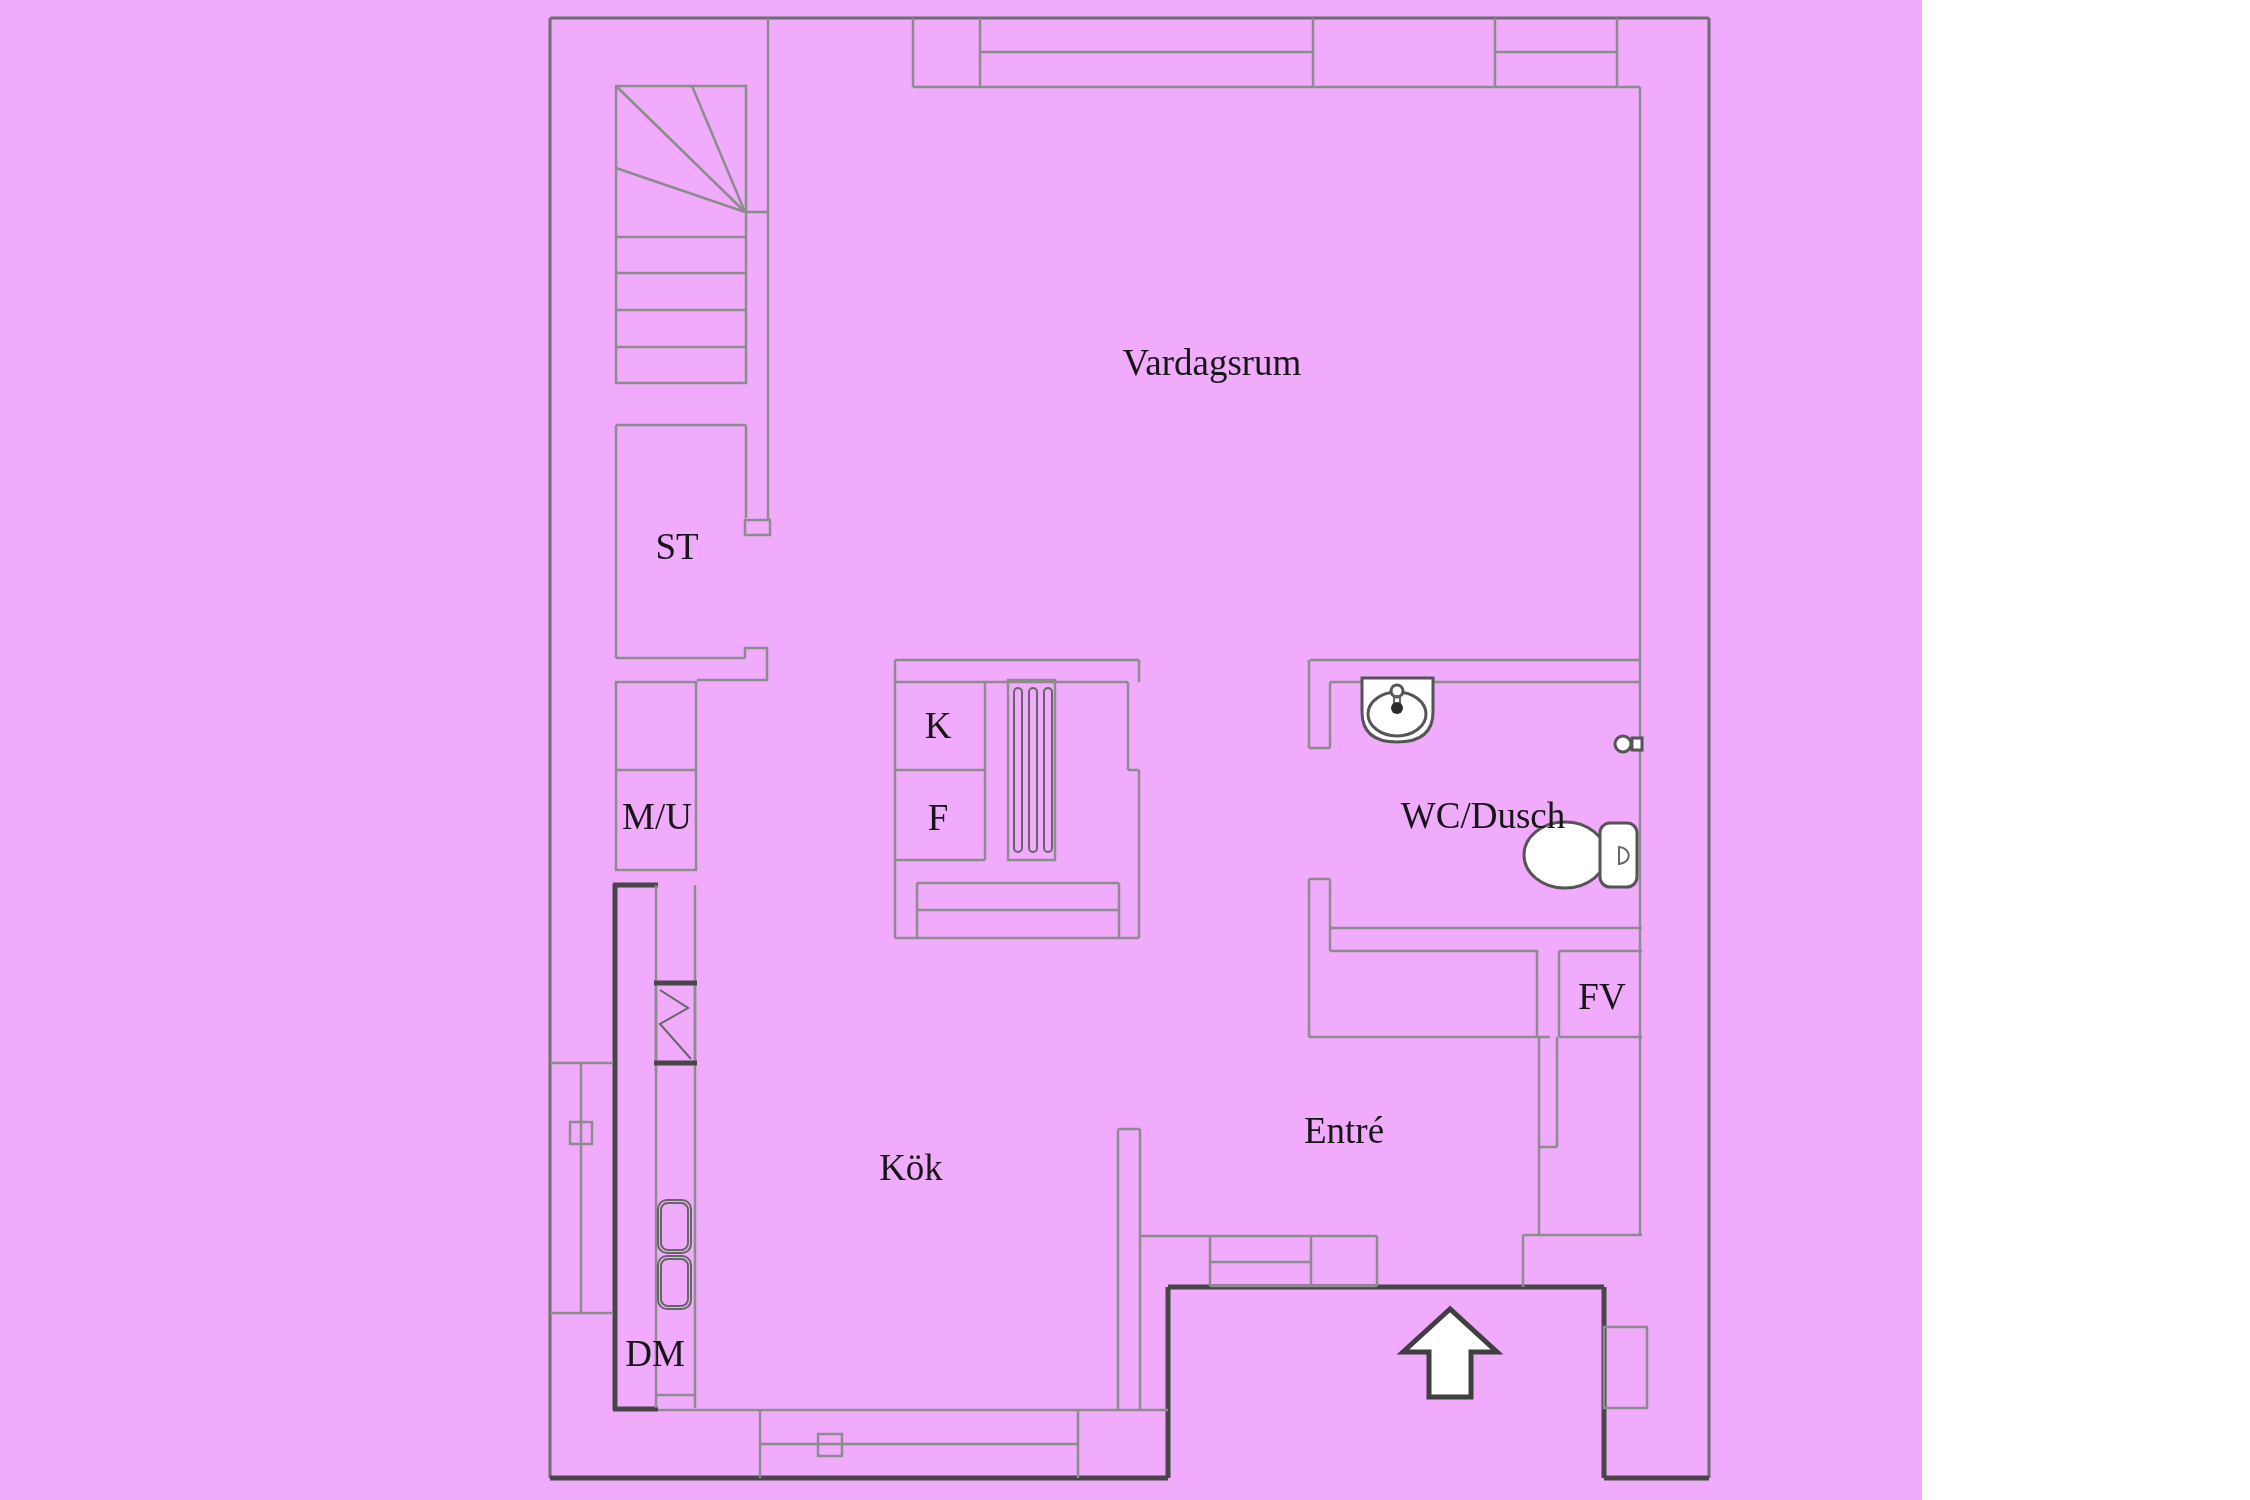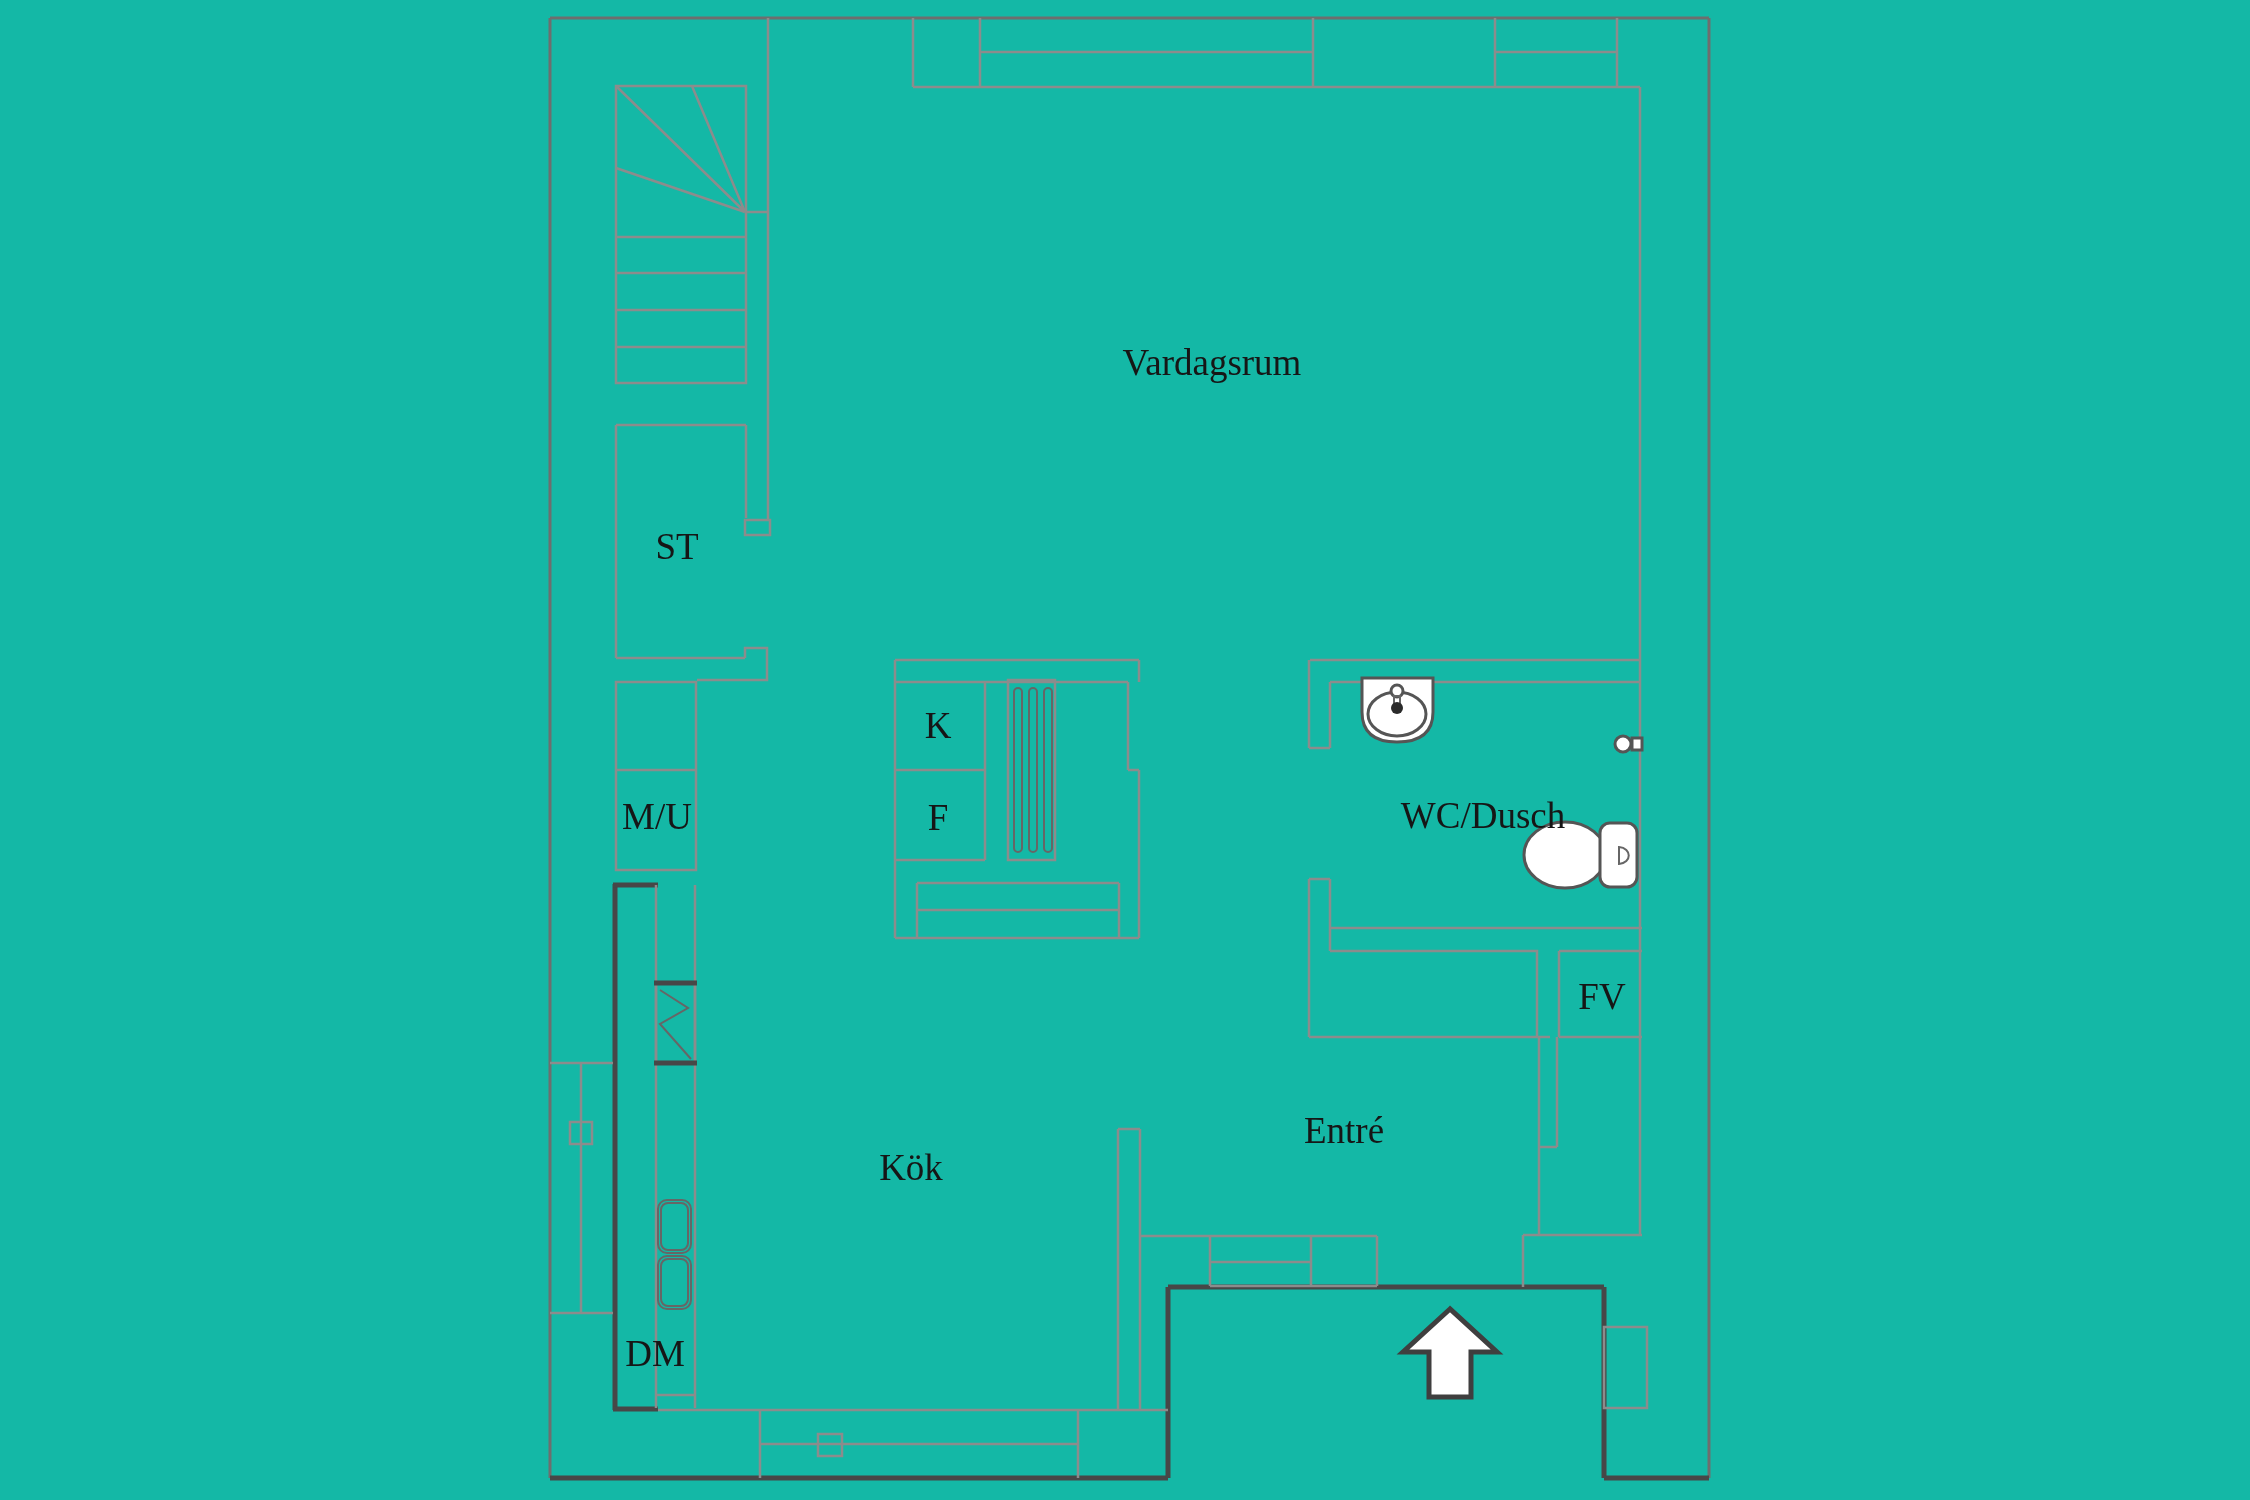--- a/index.html
+++ b/index.html
@@ -1,16 +1,16 @@
 <!DOCTYPE html>
 <html><head>
 <meta charset="utf-8">
 <style>
   html,body{margin:0;padding:0;background:#ffffff;}
-  #canvas{position:relative;width:2250px;height:1500px;background:#14b8a6;overflow:hidden;}
+  #canvas{position:relative;width:1922px;height:1500px;background:#f0abfc;overflow:hidden;}
   svg{display:block;}
   .ln{stroke:#8c8c8c;stroke-width:2.5;fill:none;}
   .outer{stroke:#6e6e6e;stroke-width:3;fill:none;}
   .dark{stroke:#474747;stroke-width:5;fill:none;}
   .fix{stroke:#555;stroke-width:3;fill:#fff;}
   .fix2{stroke:#666;stroke-width:2;fill:none;}
   .fill{fill:#2b2b2b;stroke:none;}
   .lbl{font-family:"Liberation Serif","DejaVu Serif",serif;font-size:37px;fill:#161616;}
 </style>
 </head>

